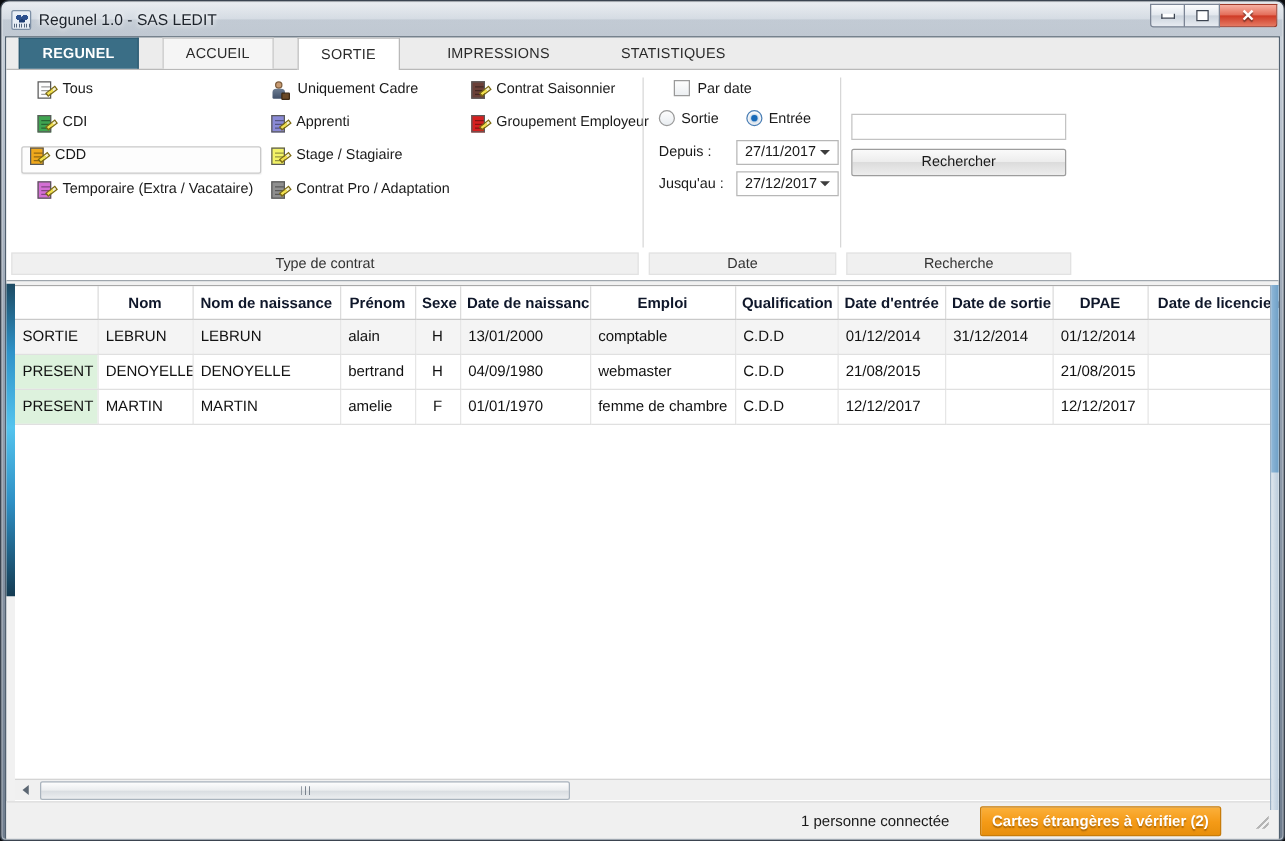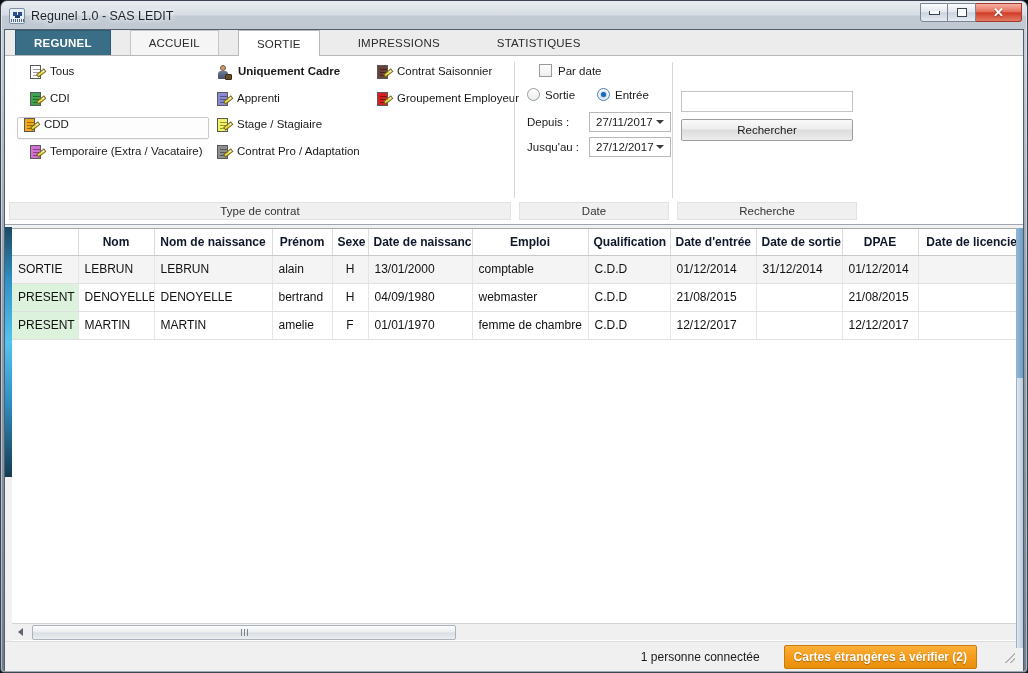--- a/index.html
+++ b/index.html
@@ -518,21 +518,21 @@
           </div>
 
           <div class="ritem" style="left:18px; top:88px;">
             <span class="doc-icon">
               <span class="sheet" style="background:#d46fd4"></span>
                 <span class="pen"></span>
             </span>
             <span>Temporaire (Extra / Vacataire)</span>
           </div>
 
-          <div class="ritem" style="left:205px; top:8px;font-weight:bold;">
+          <div class="ritem" style="left:205px; top:8px;">
             <span class="person-icon">
               <span class="head"></span>
                 <span class="body"></span>
                 <span class="case"></span>
             </span>
             <span>Uniquement Cadre</span>
           </div>
 
           <div class="ritem" style="left:205px; top:35px;">
             <span class="doc-icon">

